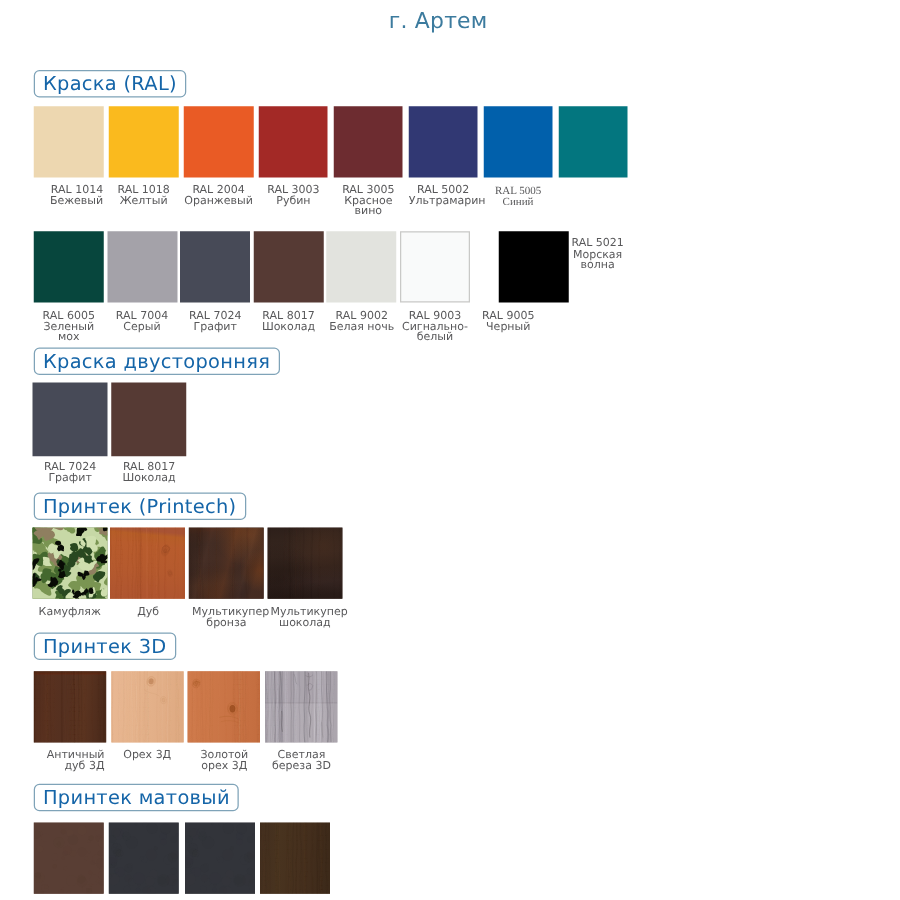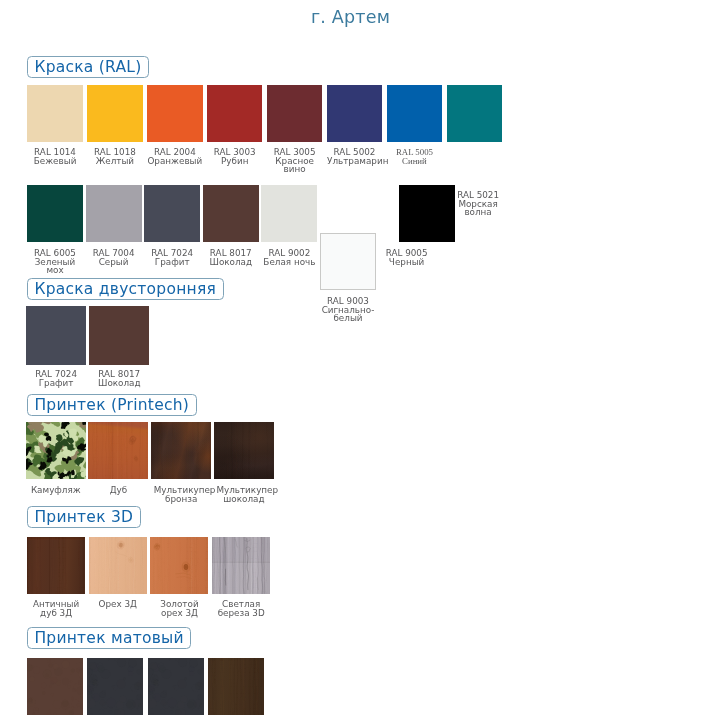--- a/index.html
+++ b/index.html
@@ -42,21 +42,21 @@
 </head>
 <body>
 
 <div class="page" id="page">
   <div class="city">г. Артем</div>
   <div id="sections">
       <div class="section-title" style="top: 55.7px; height: 22.2px;">Краска (RAL)</div>
       <div class="swatches" style="top: 84.9px; left: 27.3px;">
         <div class="cell" style="left: 0px; width: 55.5px;">
           <div class="sw" style="background: rgb(237, 215, 176); width: 55.5px; height: 57.3px;"></div>
-          <div class="swlabel" style="top: 63px; left: 0.25px;">
+          <div class="swlabel" style="top: 63px; left: 0.25px; text-align: right;">
             <div class="code">RAL 1014</div>
             <div class="nm">Бежевый</div>
           </div>
         </div>
         <div class="cell" style="left: 59.9px; width: 55.5px;">
           <div class="sw" style="background: rgb(250, 186, 30); width: 55.5px; height: 57.3px;"></div>
           <div class="swlabel" style="top: 63px; left: 0.25px;">
             <div class="code">RAL 1018</div>
             <div class="nm">Желтый</div>
           </div>
@@ -133,21 +133,21 @@
             <div class="nm">Шоколад</div>
           </div>
         </div>
         <div class="cell" style="left: 234.4px; width: 56px;">
           <div class="sw" style="background: rgb(226, 227, 222); width: 56px; height: 57px;"></div>
           <div class="swlabel" style="top: 63.5px; left: 0.5px;">
             <div class="code">RAL 9002</div>
             <div class="nm">Белая ночь</div>
           </div>
         </div>
-        <div class="cell" style="left: 293px; width: 56px; margin-top: 48px;">
+        <div class="cell" style="left: 293px; width: 56px;">
           <div class="sw" style="background: rgb(249, 250, 250); width: 56px; height: 57px; box-sizing: border-box; border: 1px solid rgb(201, 201, 199);"></div>
           <div class="swlabel" style="top: 63.5px; left: 0.5px;">
             <div class="code">RAL 9003</div>
             <div class="nm">Сигнально-белый</div>
           </div>
         </div>
         <div class="cell" style="left: 351.6px; width: 56px; padding-left: 20px;">
           <div class="sw" style="background: rgb(0, 0, 0); width: 56px; height: 57px;"></div>
           <div class="swlabel" style="top: 63.5px; left: 0.5px;">
             <div class="code">RAL 9005</div>
@@ -616,21 +616,21 @@
               <path d="M2,-2C2,8 2,16 2,25C2,33 1,42 1,50C2,58 1,66 1,75C1,83 2,92 1,100" stroke="#3E2014" stroke-width="0.70" fill="none" opacity="0.14"></path>
               <path d="M44,-2C43,8 44,16 43,25C43,33 43,42 43,50C42,58 42,66 43,75C44,83 43,92 43,100" stroke="#74492E" stroke-width="1.40" fill="none" opacity="0.14"></path>
               <path d="M55,-2C55,8 54,16 56,25C56,33 57,42 56,50C55,58 56,66 56,75C55,83 57,92 56,100" stroke="#3E2014" stroke-width="1.36" fill="none" opacity="0.13"></path>
               <path d="M19,-2C19,8 19,16 19,25C19,33 18,42 20,50C19,58 20,66 20,75C19,83 19,92 20,100" stroke="#74492E" stroke-width="1.06" fill="none" opacity="0.07"></path>
               <path d="M5,-2C5,8 5,16 6,25C6,33 6,42 6,50C6,58 6,66 6,75C6,83 5,92 6,100" stroke="#74492E" stroke-width="1.25" fill="none" opacity="0.06"></path>
               <rect x="38.5" y="0" width="0.9" height="100" fill="#3A1B0A" opacity="0.40"></rect>
               <rect x="96.5" y="0" width="0.8" height="100" fill="#3A1B0A" opacity="0.28"></rect>
               <rect x="0" y="0" width="1.2" height="100" fill="#3A1B0A" opacity="0.30"></rect>
             </svg>
           </div>
-          <div class="swlabel" style="top: 63.6px; left: 1.5px;">
+          <div class="swlabel" style="top: 63.6px; left: 1.5px; text-align: right;">
             <div class="nm">Античный дуб 3Д</div>
           </div>
         </div>
         <div class="cell" style="left: 61.7px; width: 58px;">
           <div class="sw" style="background: rgb(230, 180, 141); width: 58px; height: 57.7px;">
             <svg viewBox="0 0 100 100" preserveAspectRatio="none" xmlns="http://www.w3.org/2000/svg">
               <defs>
                 <linearGradient id="gnt" x1="0" y1="0" x2="1" y2="0.1">
                   <stop offset="0" stop-color="#E9B894"></stop>
                   <stop offset="0.3" stop-color="#E6B48D"></stop>

